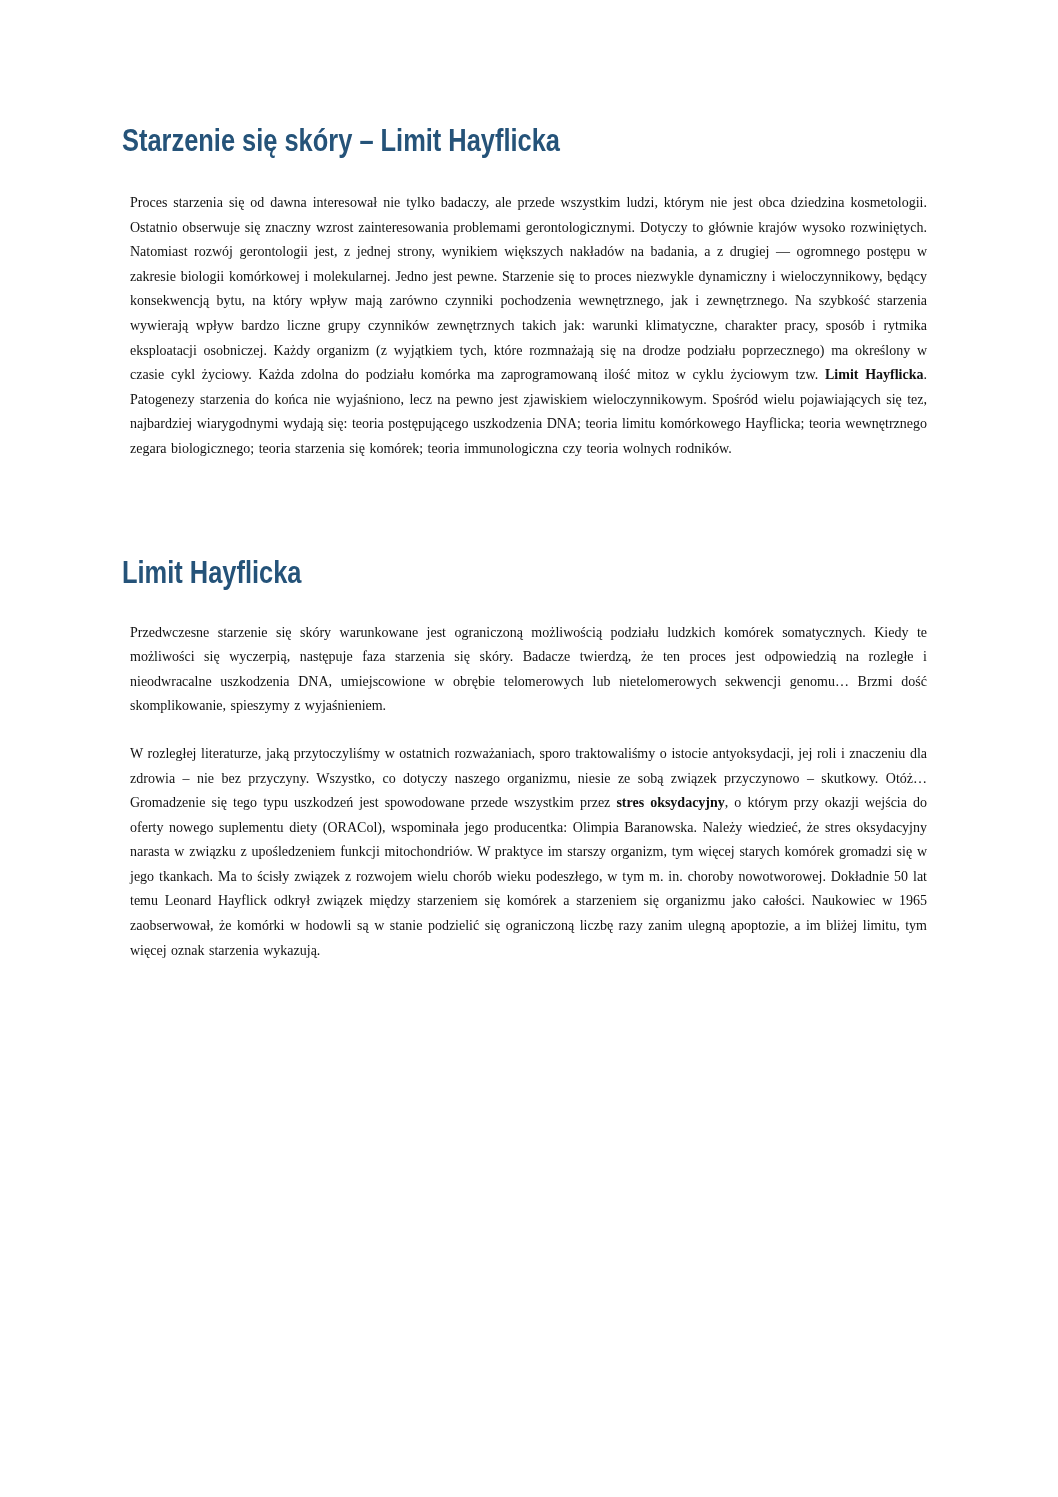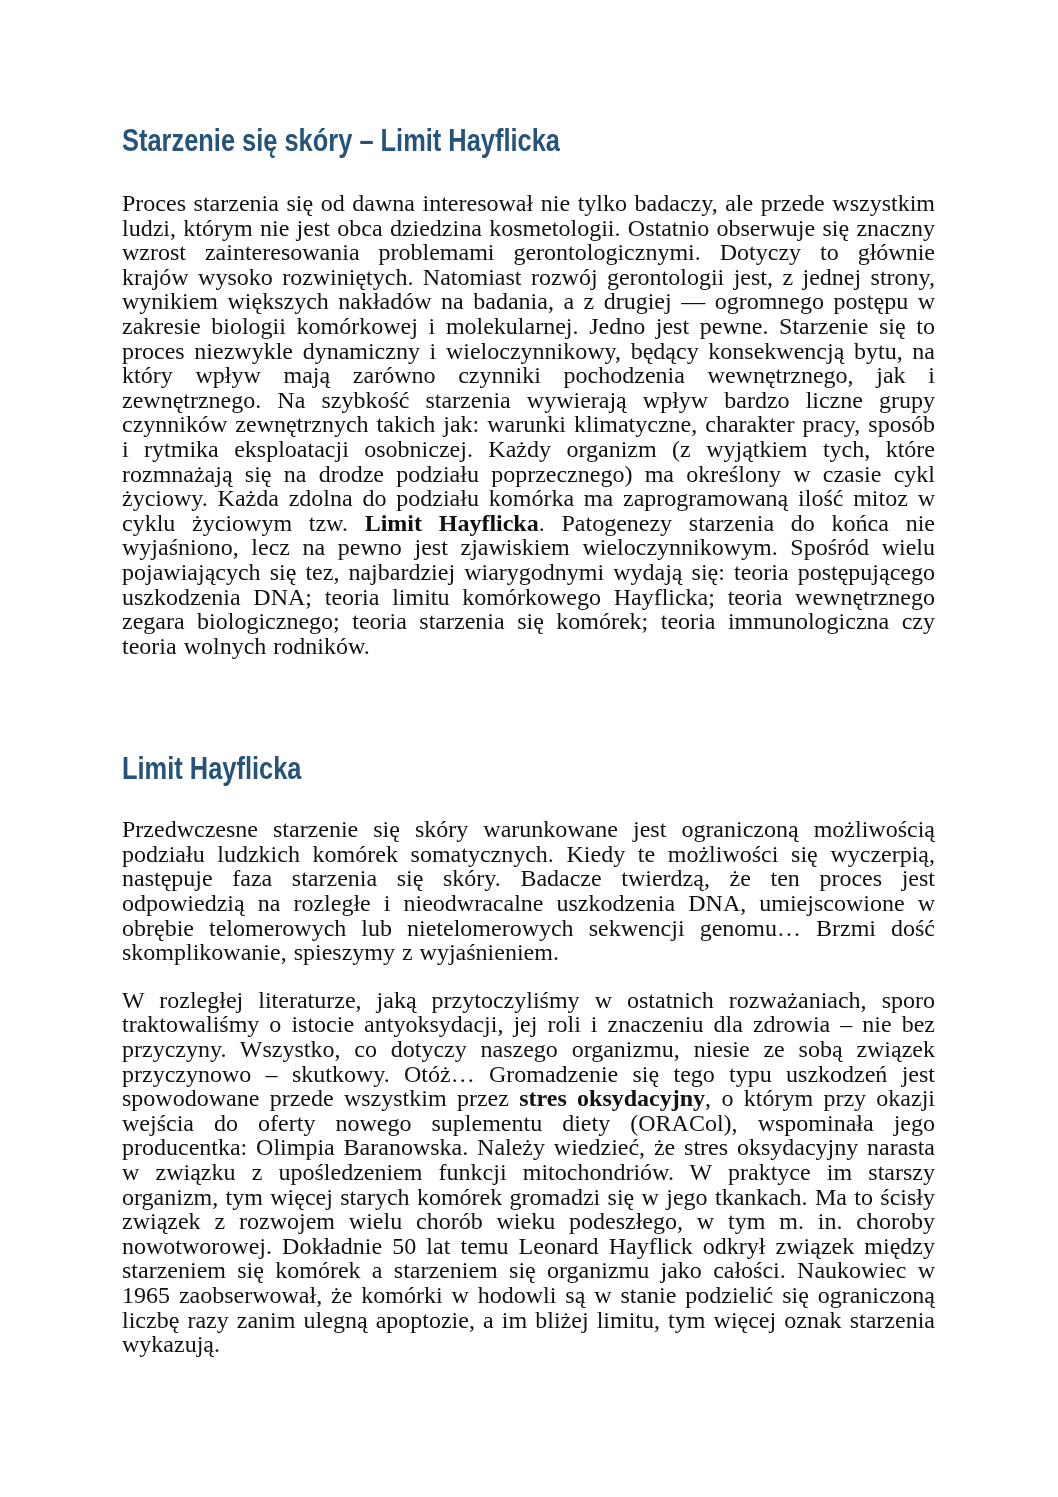--- a/index.html
+++ b/index.html
@@ -31,24 +31,24 @@
     line-height: 38px;
     color: var(--heading-color);
     margin: 0;
     white-space: nowrap;
     width: max-content;
     transform: scaleX(0.82);
     transform-origin: 0 50%;
     letter-spacing: 0px;
   }
   .body-paragraph {
-    font-size: 24px;
+    font-size: 14px;
     line-height: 24.6px;
     text-align: justify;
-    margin: 0;
+    margin: 8px;
     word-spacing: 1px;
   }
   .body-paragraph strong { font-weight: 700; }
   .s1-para     { margin-top: 31px; }
   .s2-heading  { margin-top: 92px; }
   .s2-para-1   { margin-top: 29px; }
   .s2-para-2   { margin-top: 23px; }
 </style>
 </head>
 <body>

